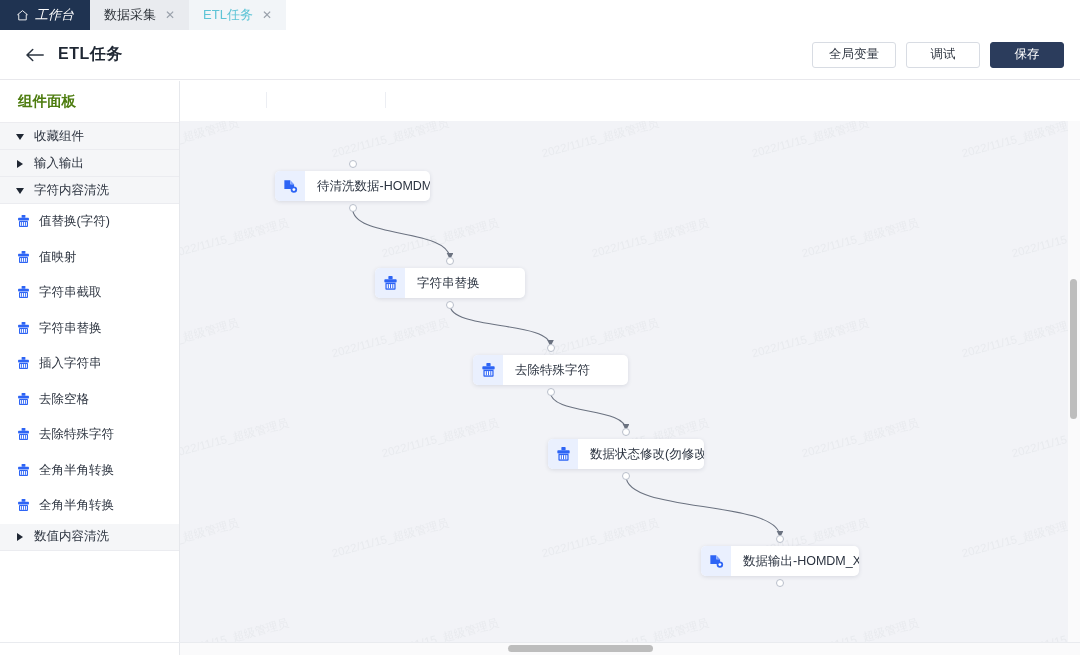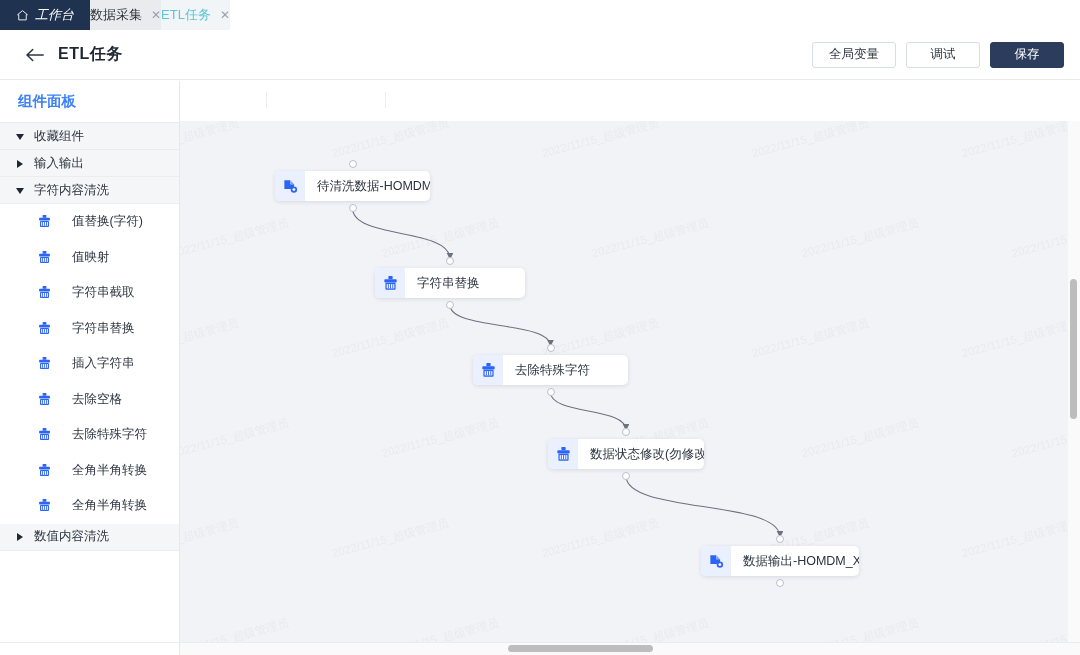--- a/index.html
+++ b/index.html
@@ -11,21 +11,21 @@
   }
   #app { position: relative; width: 1080px; height: 655px; }
 
   
   .tabbar {
     position: absolute; top: 0; left: 0; width: 1080px; height: 30px;
     background: #ffffff; display: flex; align-items: stretch;
   }
   .tab {
     display: flex; align-items: center; gap: 6px;
-    padding: 0 0; font-size: 13px; cursor: default;
+    padding: 0 14px; font-size: 13px; cursor: default;
     position: relative;
   }
   .tab.home {
     background: #1f3351; color: #ffffff; font-weight: 400;
     padding: 0 16px;
     font-style: italic;
   }
   .tab.home .home-ico { display:inline-block; width: 13px; height: 13px; position: relative; }
   .tab.home .home-ico svg { display:block; }
   .tab.inactive { background: #e9ebef; color: #2d3239; }
@@ -56,38 +56,38 @@
   .btn.primary { background: #2b3c5c; border-color: #2b3c5c; color: #fff; min-width: 74px; }
   .btn.debug { min-width: 74px; }
 
   
   .sidebar {
     position: absolute; top: 81px; left: 0; width: 180px; height: 574px;
     background: #ffffff; border-right: 1px solid #e6e8ec; overflow: hidden;
   }
   .panel-title {
     height: 42px; display: flex; align-items: center; padding-left: 18px;
-    font-size: 14.5px; font-weight: bold; color: #3b82f6;
+    font-size: 14.5px; font-weight: bold; color: #4d7c0f;
     border-bottom: 1px solid #ececf0;
   }
   .cat {
     height: 27px; display: flex; align-items: center; gap: 9px;
     padding-left: 16px; font-size: 12.5px; color: #2d3440;
     background: #f5f6f8; border-bottom: 1px solid #ebecf0;
   }
   .caret { width: 9px; height: 9px; position: relative; flex: none; }
   .caret i {
     position: absolute; left: 0; top: 1px; width: 0; height: 0;
   }
   .caret.down i { border-left: 4.5px solid transparent; border-right: 4.5px solid transparent; border-top: 6px solid #1f2733; top: 2px;}
   .caret.right i { border-top: 4.5px solid transparent; border-bottom: 4.5px solid transparent; border-left: 6px solid #1f2733; left: 1px;}
   .comp-list { background: #fff; }
   .comp {
-    height: 35.5px; display: flex; align-items: center; gap: 20px;
-    padding-left: 37px; font-size: 12.5px; color: #2d3440;
+    height: 35.5px; display: flex; align-items: center; gap: 8px;
+    padding-left: 16px; font-size: 12.5px; color: #2d3440;
   }
   .brush { width: 15px; height: 15px; flex: none; }
 
   
   .canvas-wrap {
     position: absolute; top: 81px; left: 180px; width: 900px; height: 574px;
     background: #ffffff; overflow: hidden;
   }
   .ruler {
     position: absolute; top: 0; left: 0; width: 900px; height: 40px;

